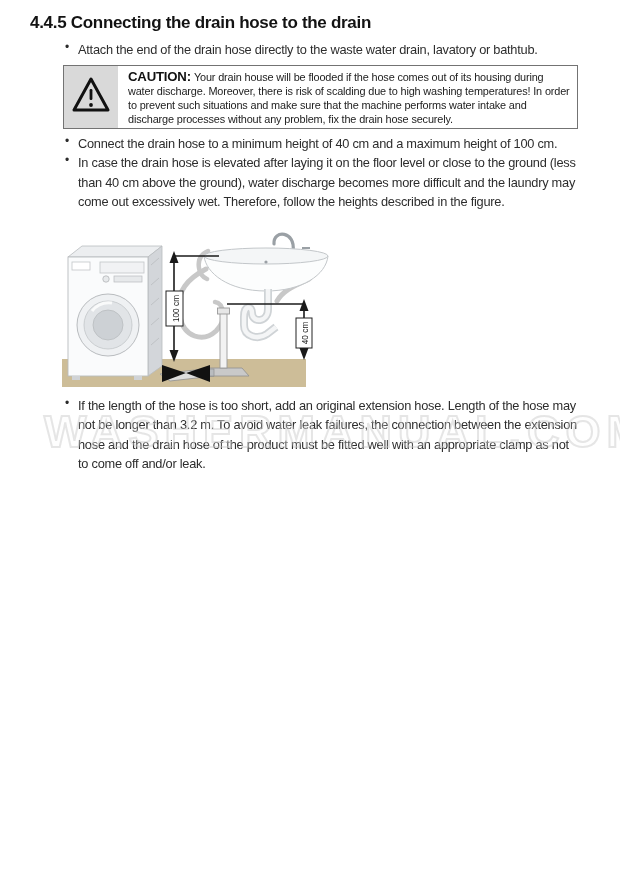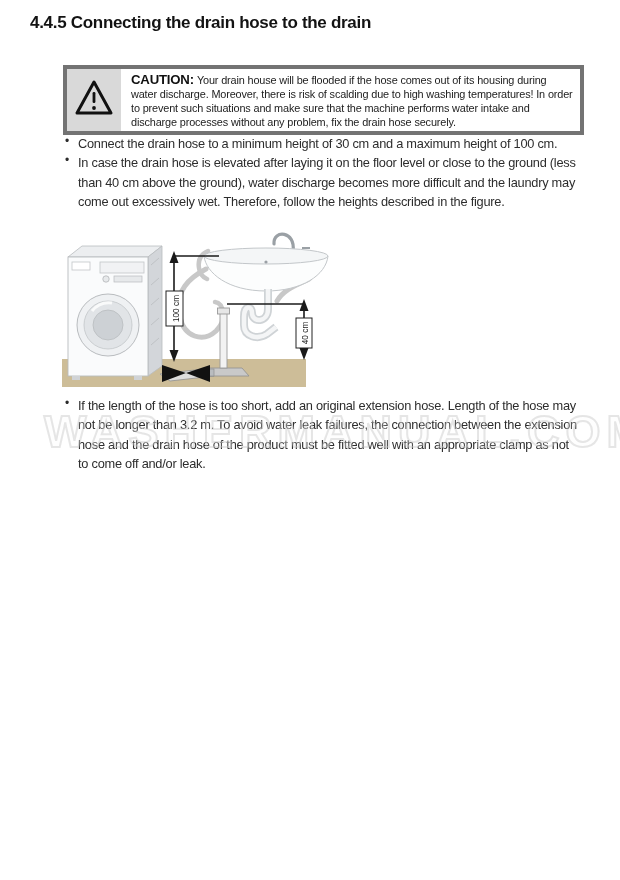--- a/index.html
+++ b/index.html
@@ -14,21 +14,21 @@
   .bullet{position:relative; padding-left:14px; margin:0;}
   .bullet::before{
     content:"\2022"; position:absolute; left:1px; top:0; font-size:12px; color:#2b2b2b;
   }
   .btext{
     font-size:12.8px; line-height:18.3px; letter-spacing:-0.25px; color:#2d2d2d;
   }
   .intro-bullet{position:absolute; left:64px; top:40px; width:520px;}
   .caution-box{
     position:absolute; left:63px; top:65px; width:513px; height:62px;
-    border:4px solid #737373; display:flex; background:#fff;
+    border:1px solid #737373; display:flex; background:#fff;
   }
   .caution-icon-cell{
     width:54px; background:#d9d9d9; display:flex; align-items:center; justify-content:center;
     flex-shrink:0;
   }
   .caution-text{
     flex:1; padding:4px 6px 4px 10px; font-size:10.9px; line-height:14.1px;
     letter-spacing:-0.15px; color:#222;
   }
   .caution-label{font-weight:bold; font-size:13.2px; letter-spacing:-0.2px; margin-right:3px; color:#111;}
@@ -47,39 +47,42 @@
   .footer-right{position:absolute; right:25px; top:858px; font-size:10px; color:#3a3a3a; letter-spacing:-0.15px;}
   svg text{font-family:"Liberation Sans",sans-serif;}
 </style>
 </head>
 <body>
 
 <div class="page">
 
   <div class="title">4.4.5 Connecting the drain hose to the drain</div>
 
+  <div class="intro-bullet bullet">
+    <span class="btext">Attach the end of the drain hose directly to the waste water drain, lavatory or bathtub.</span>
+  </div>
 
   <div class="caution-box">
     <div class="caution-icon-cell">
       <span>
         <svg width="40" height="38" viewBox="0 0 40 38">
           <path d="M20 3 L37 34 L3 34 Z" fill="none" stroke="#111" stroke-width="3" stroke-linejoin="round"></path>
           <rect x="18.6" y="13" width="2.8" height="11" rx="1.2" fill="#111"></rect>
           <circle cx="20" cy="29" r="1.9" fill="#111"></circle>
         </svg>
       </span>
     </div>
     <div class="caution-text">
       <span class="caution-label">CAUTION:</span><span>Your drain house will be flooded if the hose comes out of its housing during water discharge. Moreover, there is risk of scalding due to high washing temperatures! In order to prevent such situations and make sure that the machine performs water intake and discharge processes without any problem, fix the drain hose securely.</span>
     </div>
   </div>
 
   <div class="bullets-mid">
     <div class="bullet">
-      <span class="btext">Connect the drain hose to a minimum height of 30 cm and a maximum height of 100 cm.</span>
+      <span class="btext">Connect the drain hose to a minimum height of 40 cm and a maximum height of 100 cm.</span>
     </div>
     <div class="bullet">
       <span class="btext">In case the drain hose is elevated after laying it on the floor level or close to the ground (less than 40 cm above the ground), water discharge becomes more difficult and the laundry may come out excessively wet. Therefore, follow the heights described in the figure.</span>
     </div>
   </div>
 
   <div class="figure-wrap">
     <svg width="310" height="166" viewBox="0 0 310 166">
 
       <path d="M6,134 L250,134 L250,162 L6,162 Z" fill="#cdbd98"></path>

